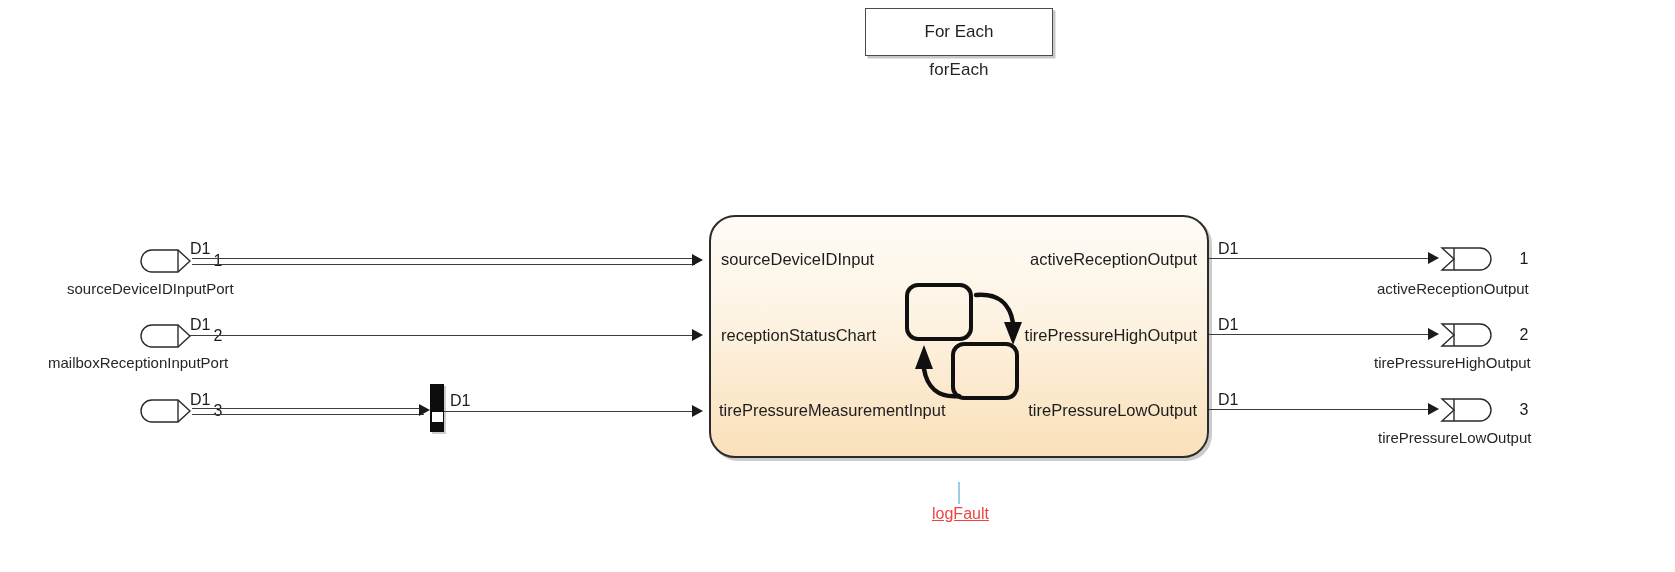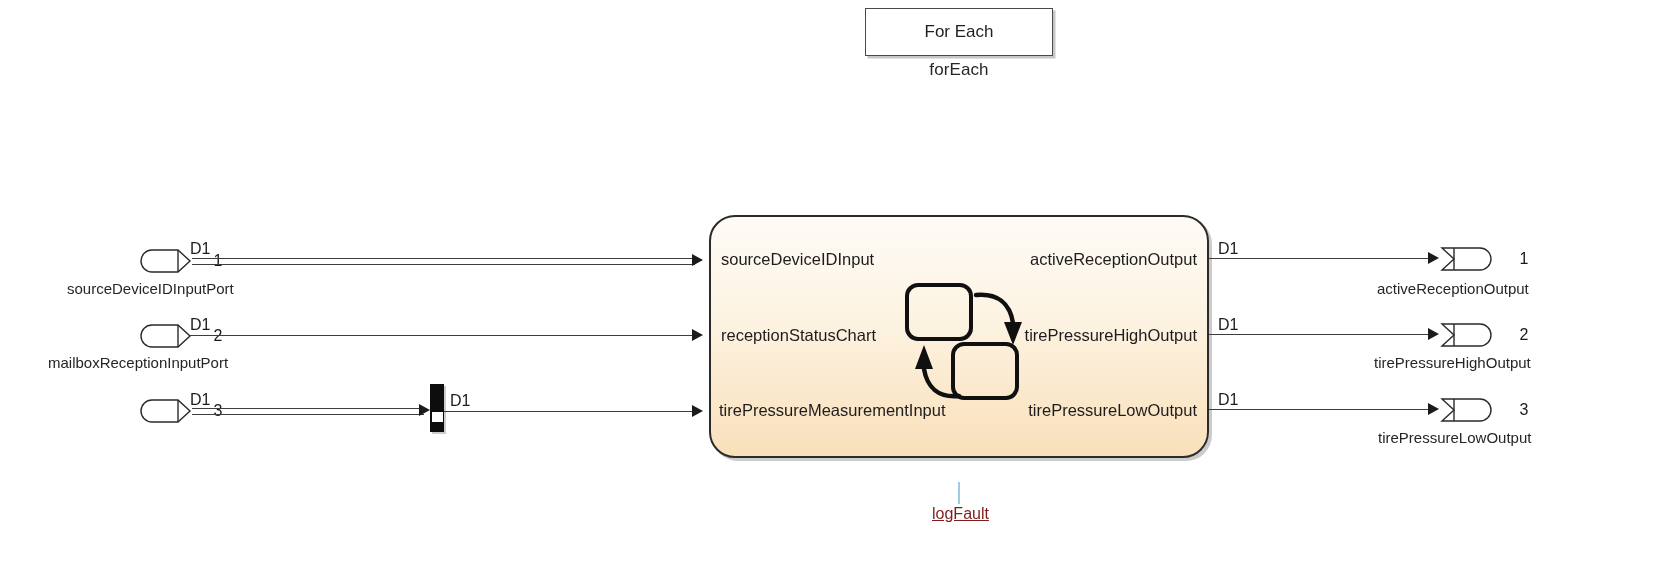--- a/index.html
+++ b/index.html
@@ -147,21 +147,21 @@
   
   .anno-line {
     position: absolute;
     width: 1.6px;
     background: #9ecbe8;
   }
   .hyperlink {
     position: absolute;
     font-size: 16px;
     line-height: 19px;
-    color: #7f1d1d;
+    color: #ef4444;
     text-decoration: underline;
     white-space: nowrap;
     cursor: pointer;
   }
 </style>
 </head>
 <body>
 
 <div id="canvas">
 

